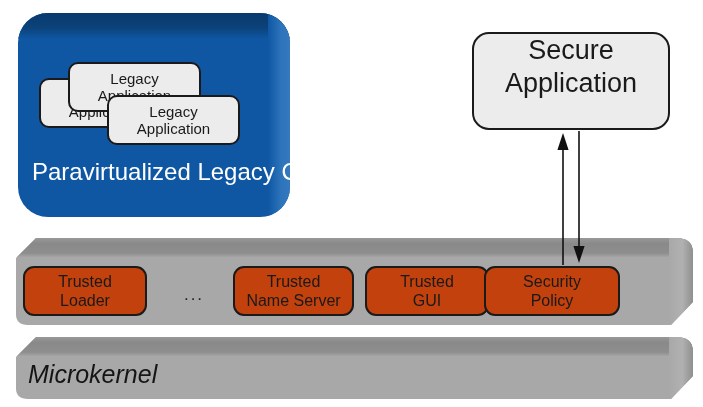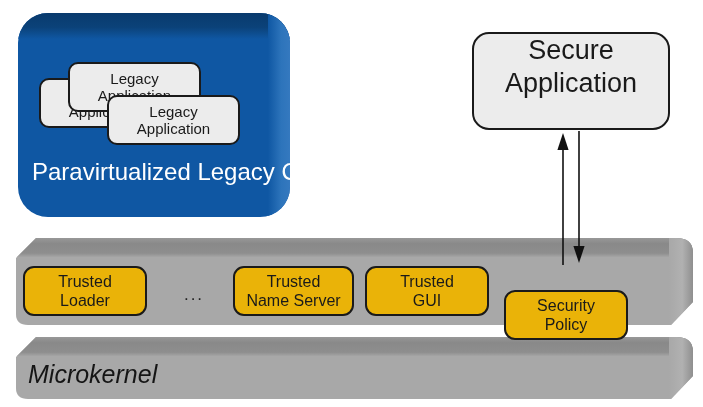--- a/index.html
+++ b/index.html
@@ -29,28 +29,28 @@
 
   .secure-app {
     position:absolute; left:472px; top:32px; width:198px; height:98px; box-sizing:border-box;
     background:#ececec; border:2px solid #1a1a1a; border-radius:17px;
     display:flex; align-items:flex-start; justify-content:center;
     text-align:center; font-size:27px; line-height:33px; white-space:pre-line;
   }
 
   .tbox {
     position:absolute; top:266px; height:50px; box-sizing:border-box;
-    background:#eab308; border:2px solid #1a1a1a; border-radius:11px;
+    background:#c2410c; border:2px solid #1a1a1a; border-radius:11px;
     display:flex; align-items:center; justify-content:center;
     text-align:center; font-size:16px; line-height:19px; white-space:pre-line;
   }
   .tbox-loader     { left:23px;  width:124px; }
   .tbox-nameserver { left:233px; width:121px; }
   .tbox-gui        { left:365px; width:124px; }
-  .tbox-policy     { left:504px; width:124px;margin-top:24px; }
+  .tbox-policy     { left:484px; width:136px; }
 
   .dots {
     position:absolute; left:176px; top:285px; width:36px;
     text-align:center; font-size:17px; letter-spacing:2px; color:#222222;
   }
 
   .microkernel-label {
     position:absolute; left:28px; top:360px;
     font-size:25px; line-height:29px; color:#151515;font-style:italic;
   }

